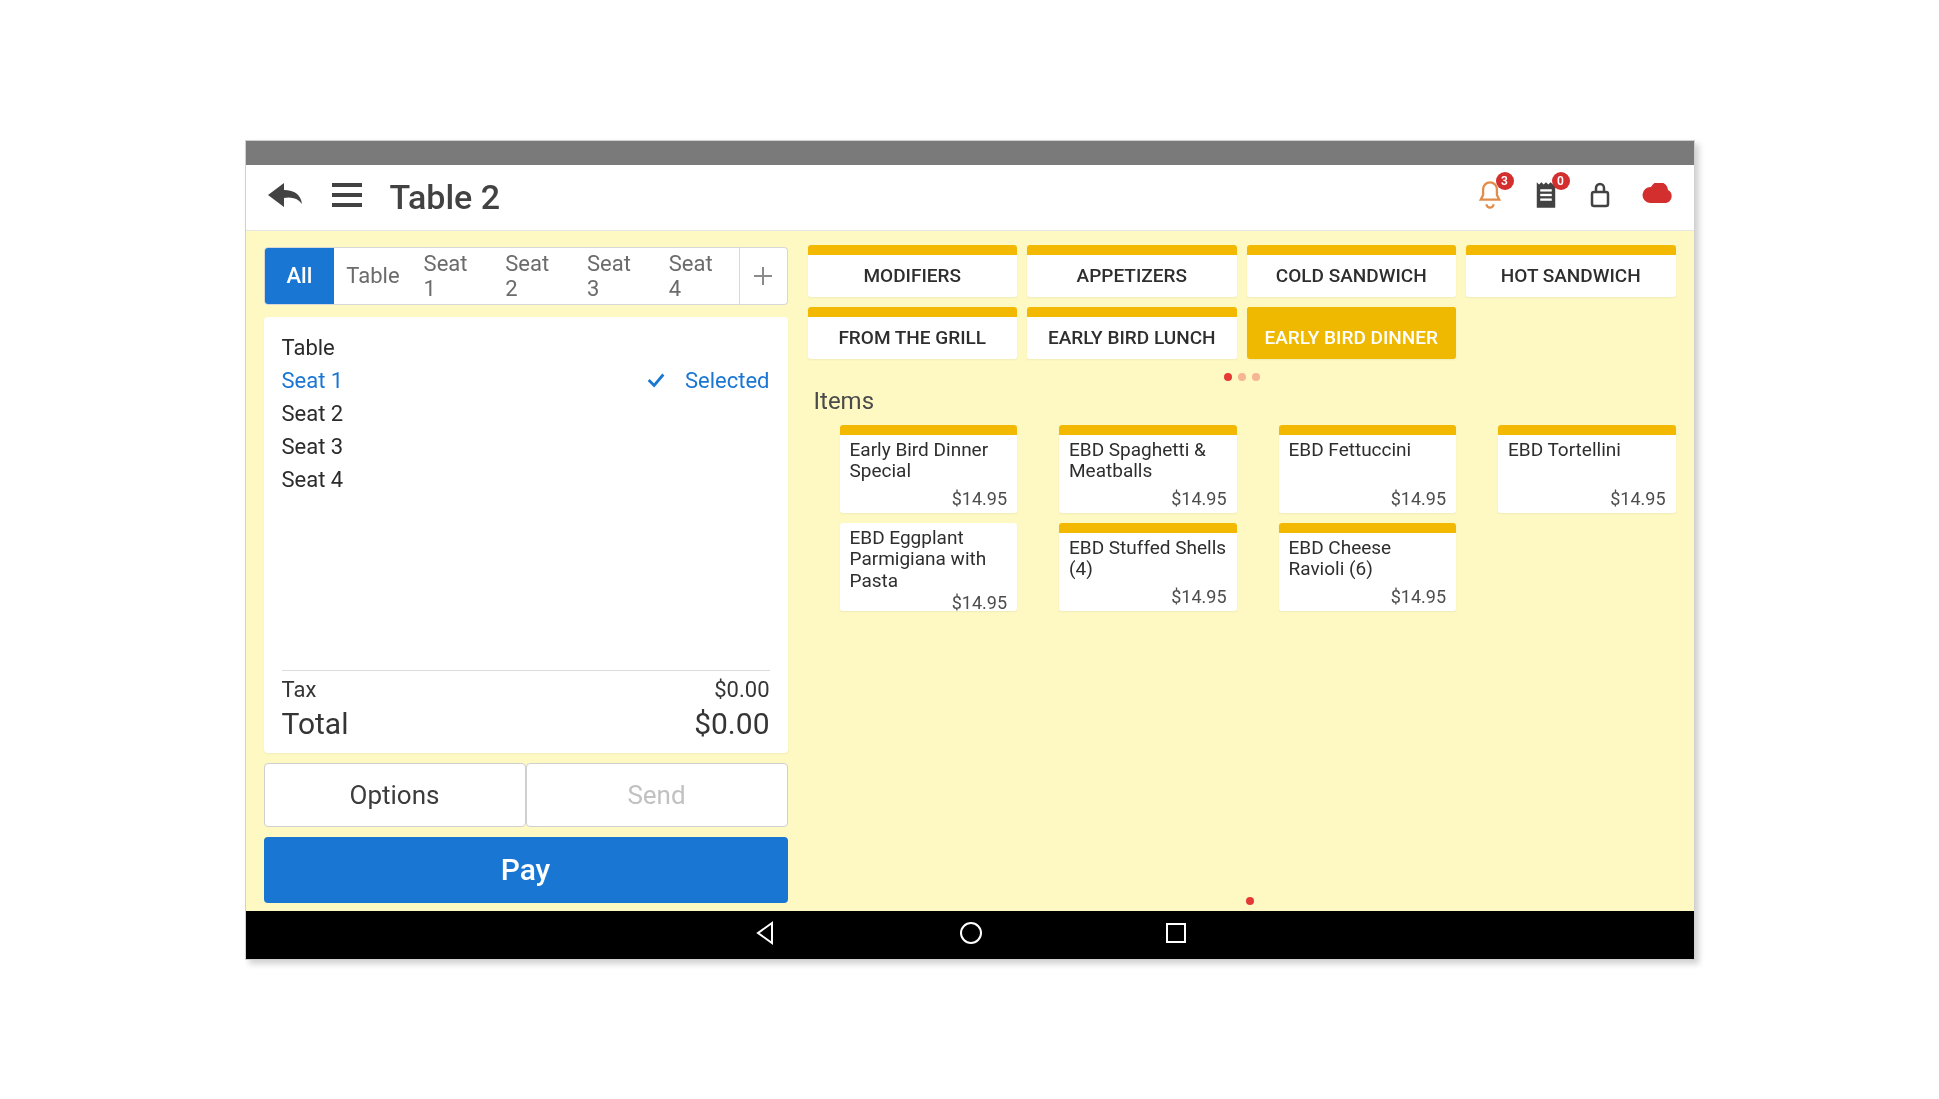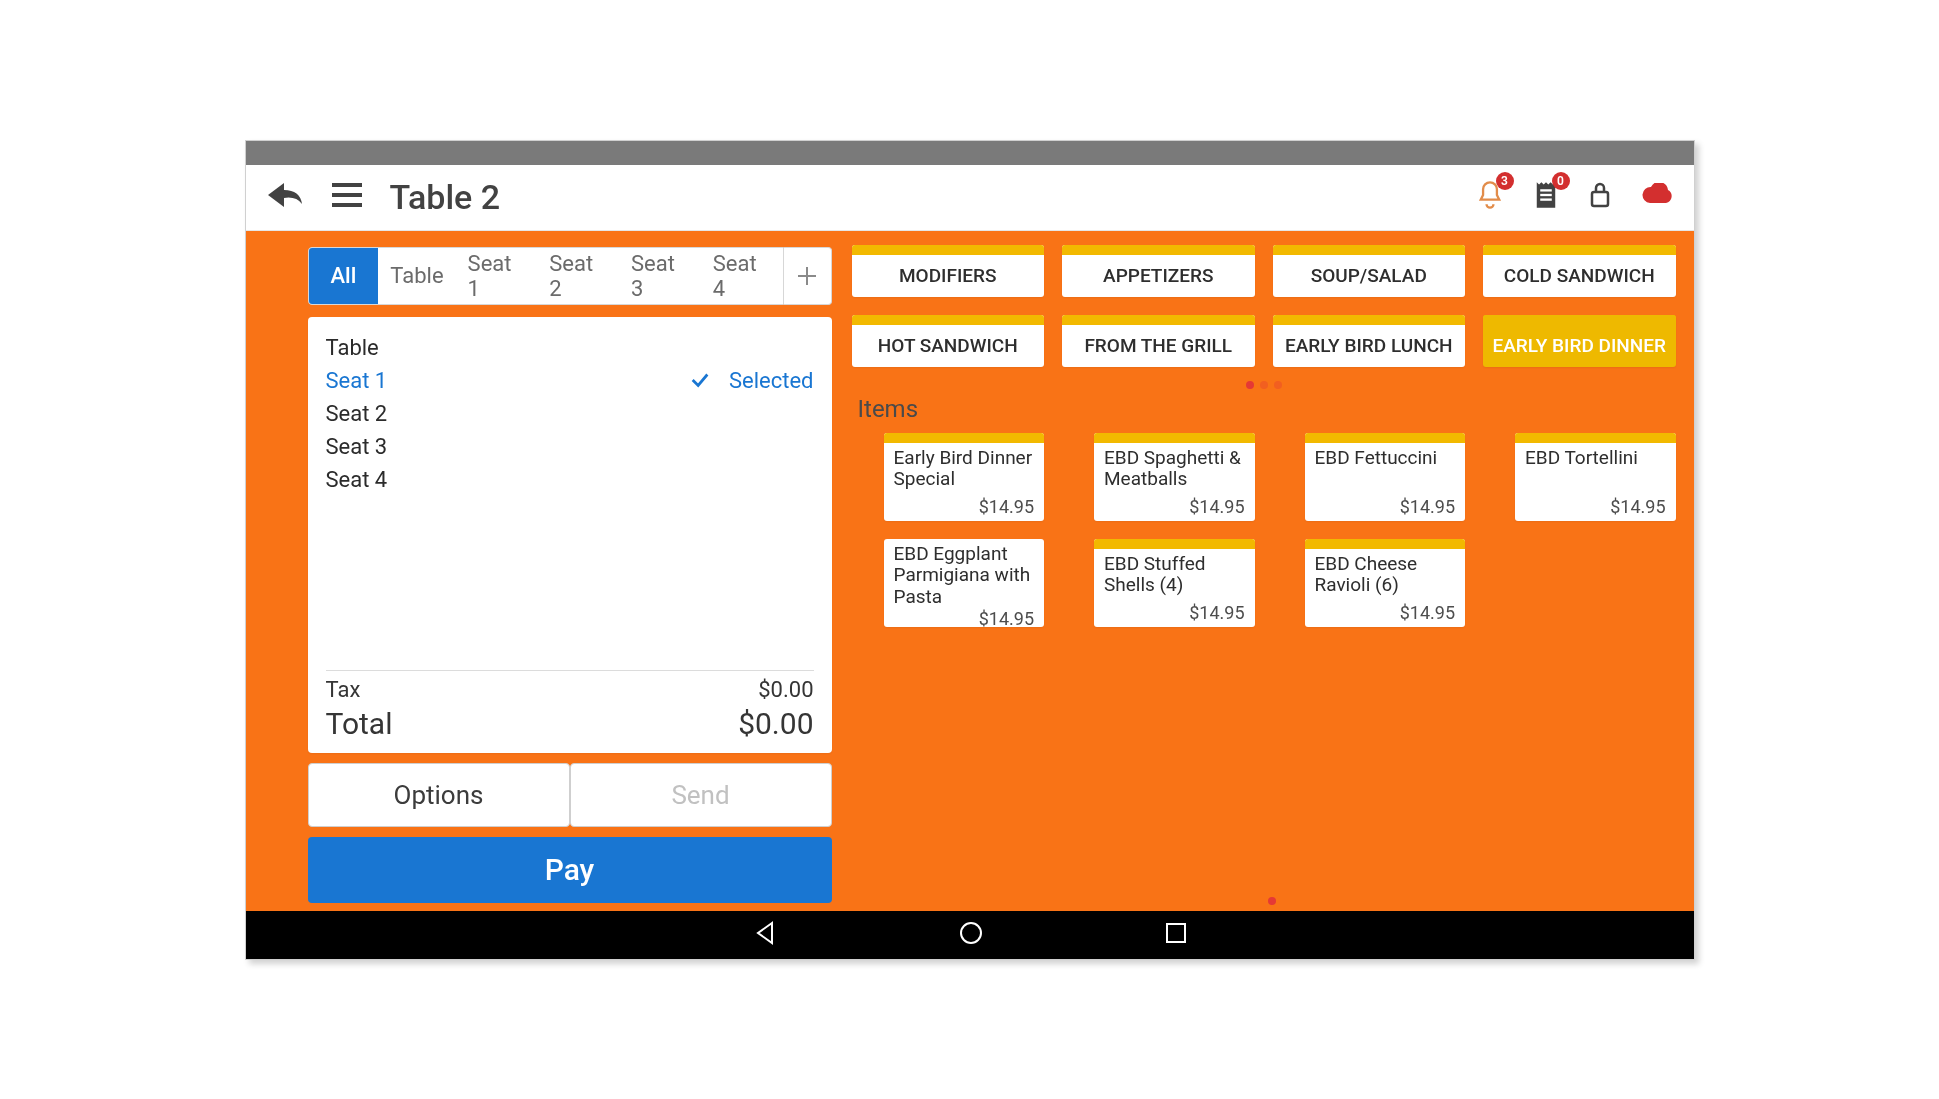--- a/index.html
+++ b/index.html
@@ -20,21 +20,21 @@
   .app-bar .right-icons { display:flex; align-items:center; gap:28px; }
   .icon-btn { position:relative; color:#424242; cursor:pointer; }
   .badge {
     position:absolute; top:-8px; right:-10px; background:#d32f2f; color:#fff;
     border-radius:10px; min-width:18px; height:18px; font-size:12px; font-weight:600;
     display:flex; align-items:center; justify-content:center; padding:0 4px;
   }
   .bell-col { color:#e28c4a; stroke:#e28c4a; }
   .cloud-col { color:#d32f2f; }
 
-  .content { display:flex; height:calc(100% - 24px - 66px - 48px); background:#f97316;padding-left:44px; }
+  .content { display:flex; height:calc(100% - 24px - 66px - 48px); background:#fef9c3; }
 
   
   .left { width:560px; min-width:560px; padding:16px 18px 8px 18px; display:flex; flex-direction:column; }
   .seat-tabs-row { display:flex; }
   .seat-tabs {
     flex:1; display:flex; background:#fff; border:1px solid #d7d7d7; border-radius:4px 0 0 4px;
     overflow:hidden; height:58px;
   }
   .seat-tab {
     display:flex; align-items:center; justify-content:center; font-size:22px; color:#6b6b6b;
@@ -66,21 +66,21 @@
     margin-top:10px; height:66px; background:#1976d2; color:#fff; font-size:30px; font-weight:500;
     border:none; border-radius:4px; display:flex; align-items:center; justify-content:center; cursor:pointer;
   }
 
   
   .right { flex:1; padding:14px 18px 8px 2px; position:relative;}
   .section-hdr { display:flex; align-items:center; justify-content:space-between; padding:0 6px 10px 6px;}
   .section-hdr h3 { font-size:24px; font-weight:400; color:#4a4a4a; }
   .search-ico { color:#555; cursor:pointer; }
 
-  .grid { display:grid; grid-template-columns:repeat(4,1fr); gap:18px; }
+  .grid { display:grid; grid-template-columns:repeat(4,1fr); gap:10px; }
   .cat-card {
     background:#fff; border-radius:3px; overflow:hidden; box-shadow:0 1px 2px rgba(0,0,0,0.06);
     height:52px; cursor:pointer; display:flex; flex-direction:column;
   }
   .cat-card .stripe { height:10px; background:#f2b900; }
   .cat-card .lbl { flex:1; display:flex; align-items:center; justify-content:center; font-size:19px; color:#2e2e2e; font-weight:500; padding:0 6px; text-align:center;}
   .cat-card.active { background:#eeb900; }
   .cat-card.active .stripe { background:#eeb900; }
   .cat-card.active .lbl { color:#fff; }
 
@@ -223,24 +223,20 @@
           <div class="cat-card">
             <div class="stripe"></div>
             <div class="lbl">MODIFIERS</div>
           </div>
           <div class="cat-card">
             <div class="stripe"></div>
             <div class="lbl">APPETIZERS</div>
           </div>
           <div class="cat-card">
             <div class="stripe"></div>
-            <div class="lbl">SOUP/SALAD</div>
-          </div>
-          <div class="cat-card">
-            <div class="stripe"></div>
             <div class="lbl">COLD SANDWICH</div>
           </div>
           <div class="cat-card">
             <div class="stripe"></div>
             <div class="lbl">HOT SANDWICH</div>
           </div>
           <div class="cat-card">
             <div class="stripe"></div>
             <div class="lbl">FROM THE GRILL</div>
           </div>

